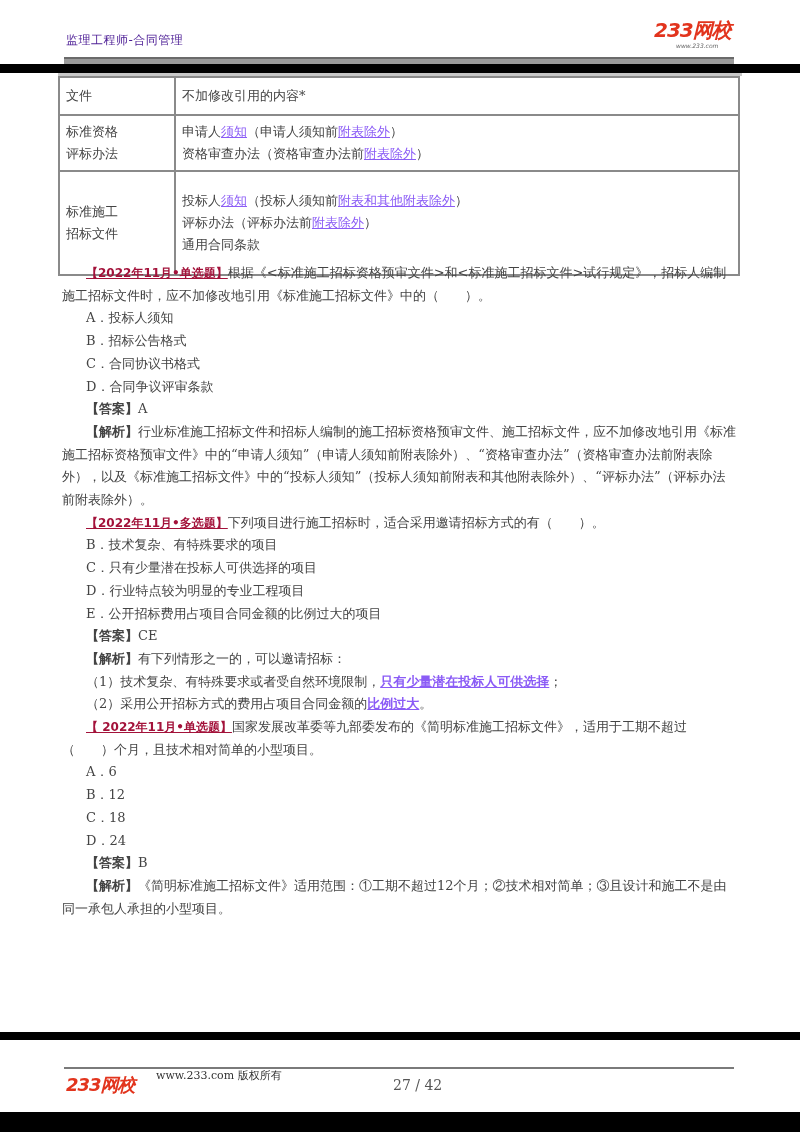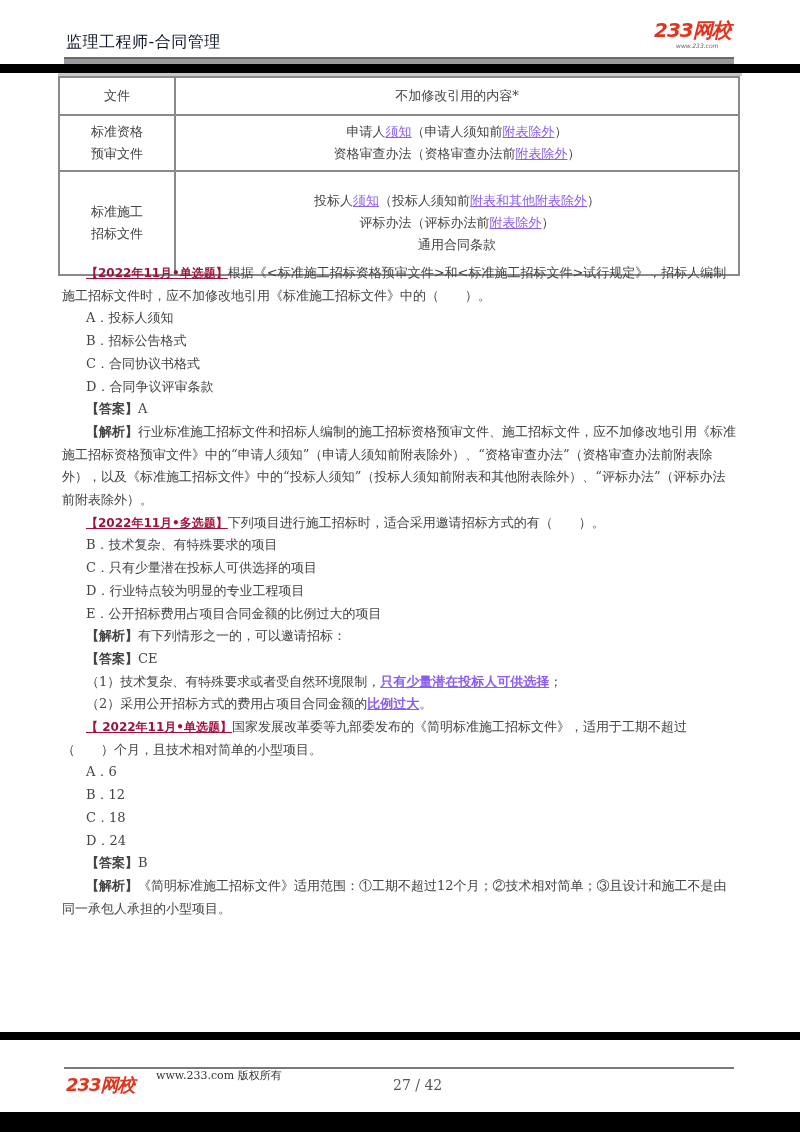--- a/index.html
+++ b/index.html
@@ -1,27 +1,27 @@
 <!DOCTYPE html>
 <html><head>
 <meta charset="utf-8">
 <style>
   * { margin: 0; padding: 0; box-sizing: border-box; }
   html, body { width: 800px; height: 1132px; background: #ffffff; overflow: hidden; }
   body { position: relative; font-family: "DejaVu Serif", "Liberation Serif", serif; color: #333; }
 
-  .header-title { position: absolute; left: 66px; top: 32px; font-size: 16px; color: #0f172a; font-family: "DejaVu Sans", sans-serif; letter-spacing: 0.5px; }
+  .header-title { position: absolute; left: 66px; top: 32px; font-size: 12px; color: #4c1d95; font-family: "DejaVu Sans", sans-serif; letter-spacing: 0.5px; }
   .logo { position: absolute; color: #e2341d; font-family: "DejaVu Sans", sans-serif; font-weight: bold; font-style: italic; }
   .logo-top { left: 654px; top: 20px; font-size: 20px; letter-spacing: -1px; line-height: 20px; }
   .logo-url { position: absolute; left: 676px; top: 42px; font-size: 6px; color: #666; font-style: italic; font-family: "DejaVu Sans", sans-serif; }
   .gray-top { position: absolute; left: 64px; top: 57px; width: 670px; height: 7px; background: #9a9a9a; border-top: 2px solid #6a6a6a; }
   .black-bar-top { position: absolute; left: 0; top: 64px; width: 800px; height: 9px; background: #000; }
   .gray-under { position: absolute; left: 58px; top: 73px; width: 684px; height: 3px; background: #c8c8c8; }
 
-  table.doc-table { position: absolute; left: 58px; top: 76px; width: 682px; border-collapse: collapse; font-size: 13px; color: #444; text-align: center; }
+  table.doc-table { position: absolute; left: 58px; top: 76px; width: 682px; border-collapse: collapse; font-size: 13px; color: #444; }
   table.doc-table td { border: 2px solid #8a8a8a; padding: 4px 6px; vertical-align: middle; line-height: 22px; }
   table.doc-table td.c1 { width: 116px; }
   .hl { color: #8b5cf6; text-decoration: underline; }
 
   .content { position: absolute; left: 62px; top: 262px; width: 676px; font-size: 13px; line-height: 22.7px; color: #444; }
   .first { text-indent: 24px; }
   .tag { color: #a3123a; text-decoration: underline; font-weight: bold; font-family: "DejaVu Sans", sans-serif; font-size: 12px; }
   .bold-br { font-weight: bold; }
   .opt { padding-left: 24px; }
 
@@ -47,21 +47,21 @@
   <tbody>
       <tr>
     <td class="c1" style="height:38px;">文件</td>
     <td>
       <div>不加修改引用的内容*</div>
     </td>
   </tr>
   <tr>
     <td class="c1" style="height:56px;">
       <div>标准资格</div>
-      <div>预审文件</div>
+      <div>评标办法</div>
     </td>
     <td>
       <div><span>申请人</span><span class="hl">须知</span><span>（申请人须知前</span><span class="hl">附表除外</span><span>）</span></div>
       <div><span>资格审查办法（资格审查办法前</span><span class="hl">附表除外</span><span>）</span></div>
     </td>
   </tr>
   <tr>
     <td class="c1" style="height:104px;">
       <div>标准施工</div>
       <div>招标文件</div>
@@ -83,22 +83,22 @@
   <div class="opt">C．合同协议书格式</div>
   <div class="opt">D．合同争议评审条款</div>
   <div class="opt"><span class="bold-br">【答案】</span><span>A</span></div>
   <div class="first"><span class="bold-br">【解析】</span><span>行业标准施工招标文件和招标人编制的施工招标资格预审文件、施工招标文件，应不加修改地引用《标准施工招标资格预审文件》中的“申请人须知”（申请人须知前附表除外）、“资格审查办法”（资格审查办法前附表除外），以及《标准施工招标文件》中的“投标人须知”（投标人须知前附表和其他附表除外）、“评标办法”（评标办法前附表除外）。</span></div>
 
   <div class="first"><span class="tag">【2022年11月•多选题】</span><span>下列项目进行施工招标时，适合采用邀请招标方式的有（　　）。</span></div>
   <div class="opt">B．技术复杂、有特殊要求的项目</div>
   <div class="opt">C．只有少量潜在投标人可供选择的项目</div>
   <div class="opt">D．行业特点较为明显的专业工程项目</div>
   <div class="opt">E．公开招标费用占项目合同金额的比例过大的项目</div>
+  <div class="opt"><span class="bold-br">【答案】</span><span>CE</span></div>
   <div class="opt"><span class="bold-br">【解析】</span><span>有下列情形之一的，可以邀请招标：</span></div>
-  <div class="opt"><span class="bold-br">【答案】</span><span>CE</span></div>
   <div class="opt"><span>（1）技术复杂、有特殊要求或者受自然环境限制，</span><span class="hl" style="font-weight:bold;">只有少量潜在投标人可供选择</span><span>；</span></div>
   <div class="opt"><span>（2）采用公开招标方式的费用占项目合同金额的</span><span class="hl" style="font-weight:bold;">比例过大</span><span>。</span></div>
 
   <div class="first"><span class="tag">【 2022年11月•单选题】</span><span>国家发展改革委等九部委发布的《简明标准施工招标文件》，适用于工期不超过（　　）个月，且技术相对简单的小型项目。</span></div>
   <div class="opt">A．6</div>
   <div class="opt">B．12</div>
   <div class="opt">C．18</div>
   <div class="opt">D．24</div>
   <div class="opt"><span class="bold-br">【答案】</span><span>B</span></div>
   <div class="first"><span class="bold-br">【解析】</span><span>《简明标准施工招标文件》适用范围：①工期不超过12个月；②技术相对简单；③且设计和施工不是由同一承包人承担的小型项目。</span></div>

